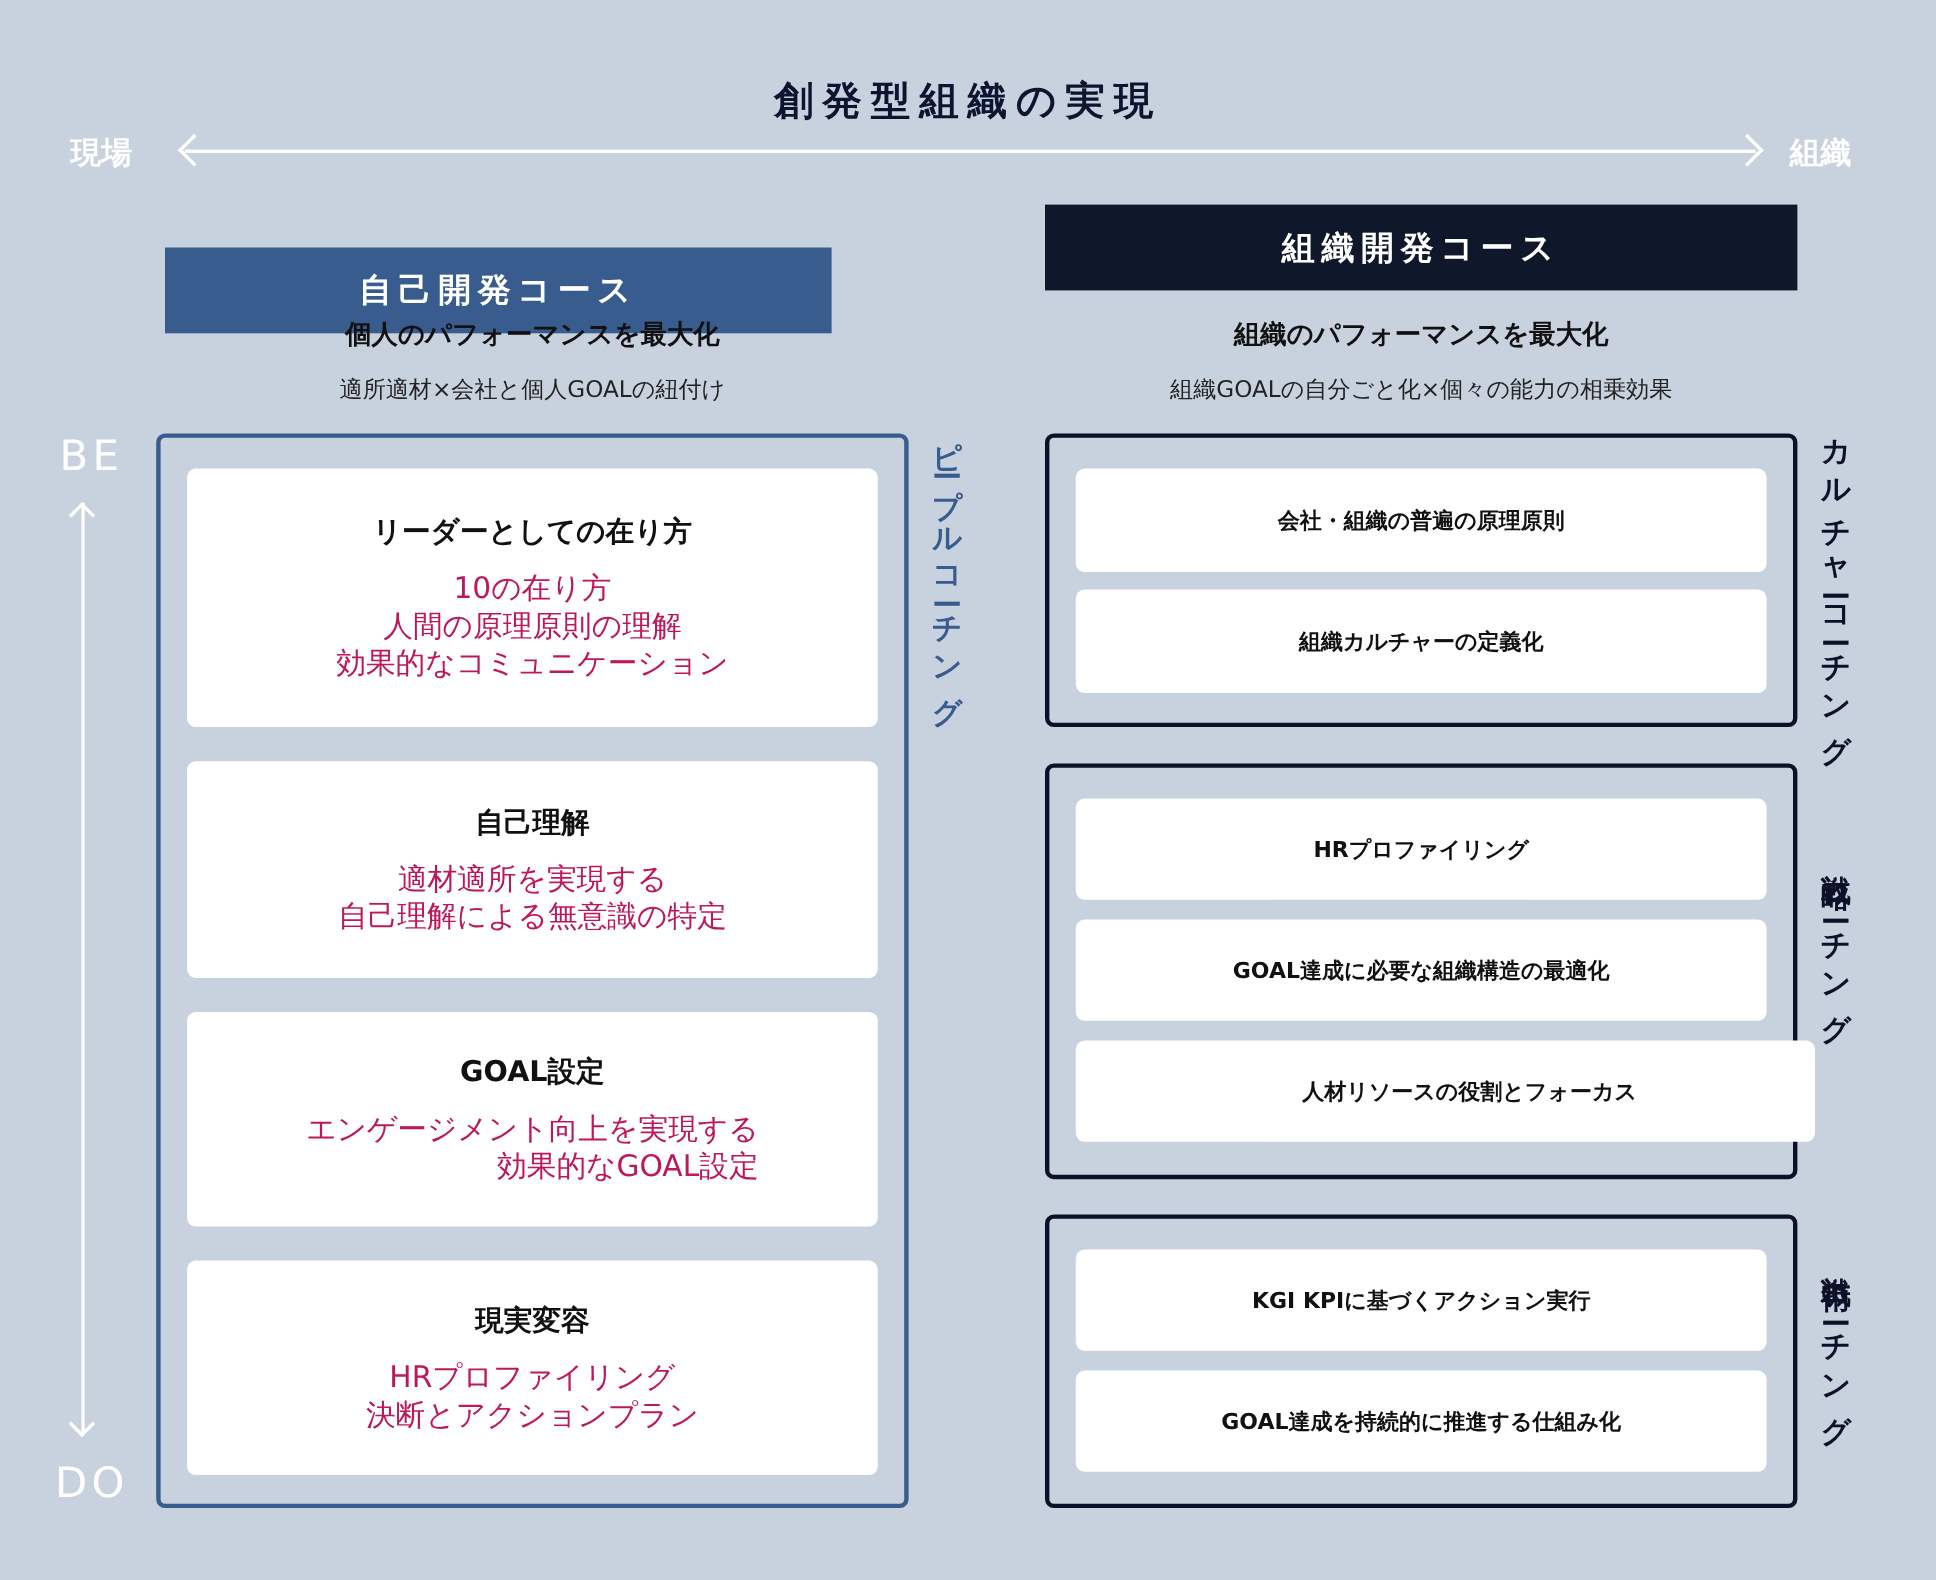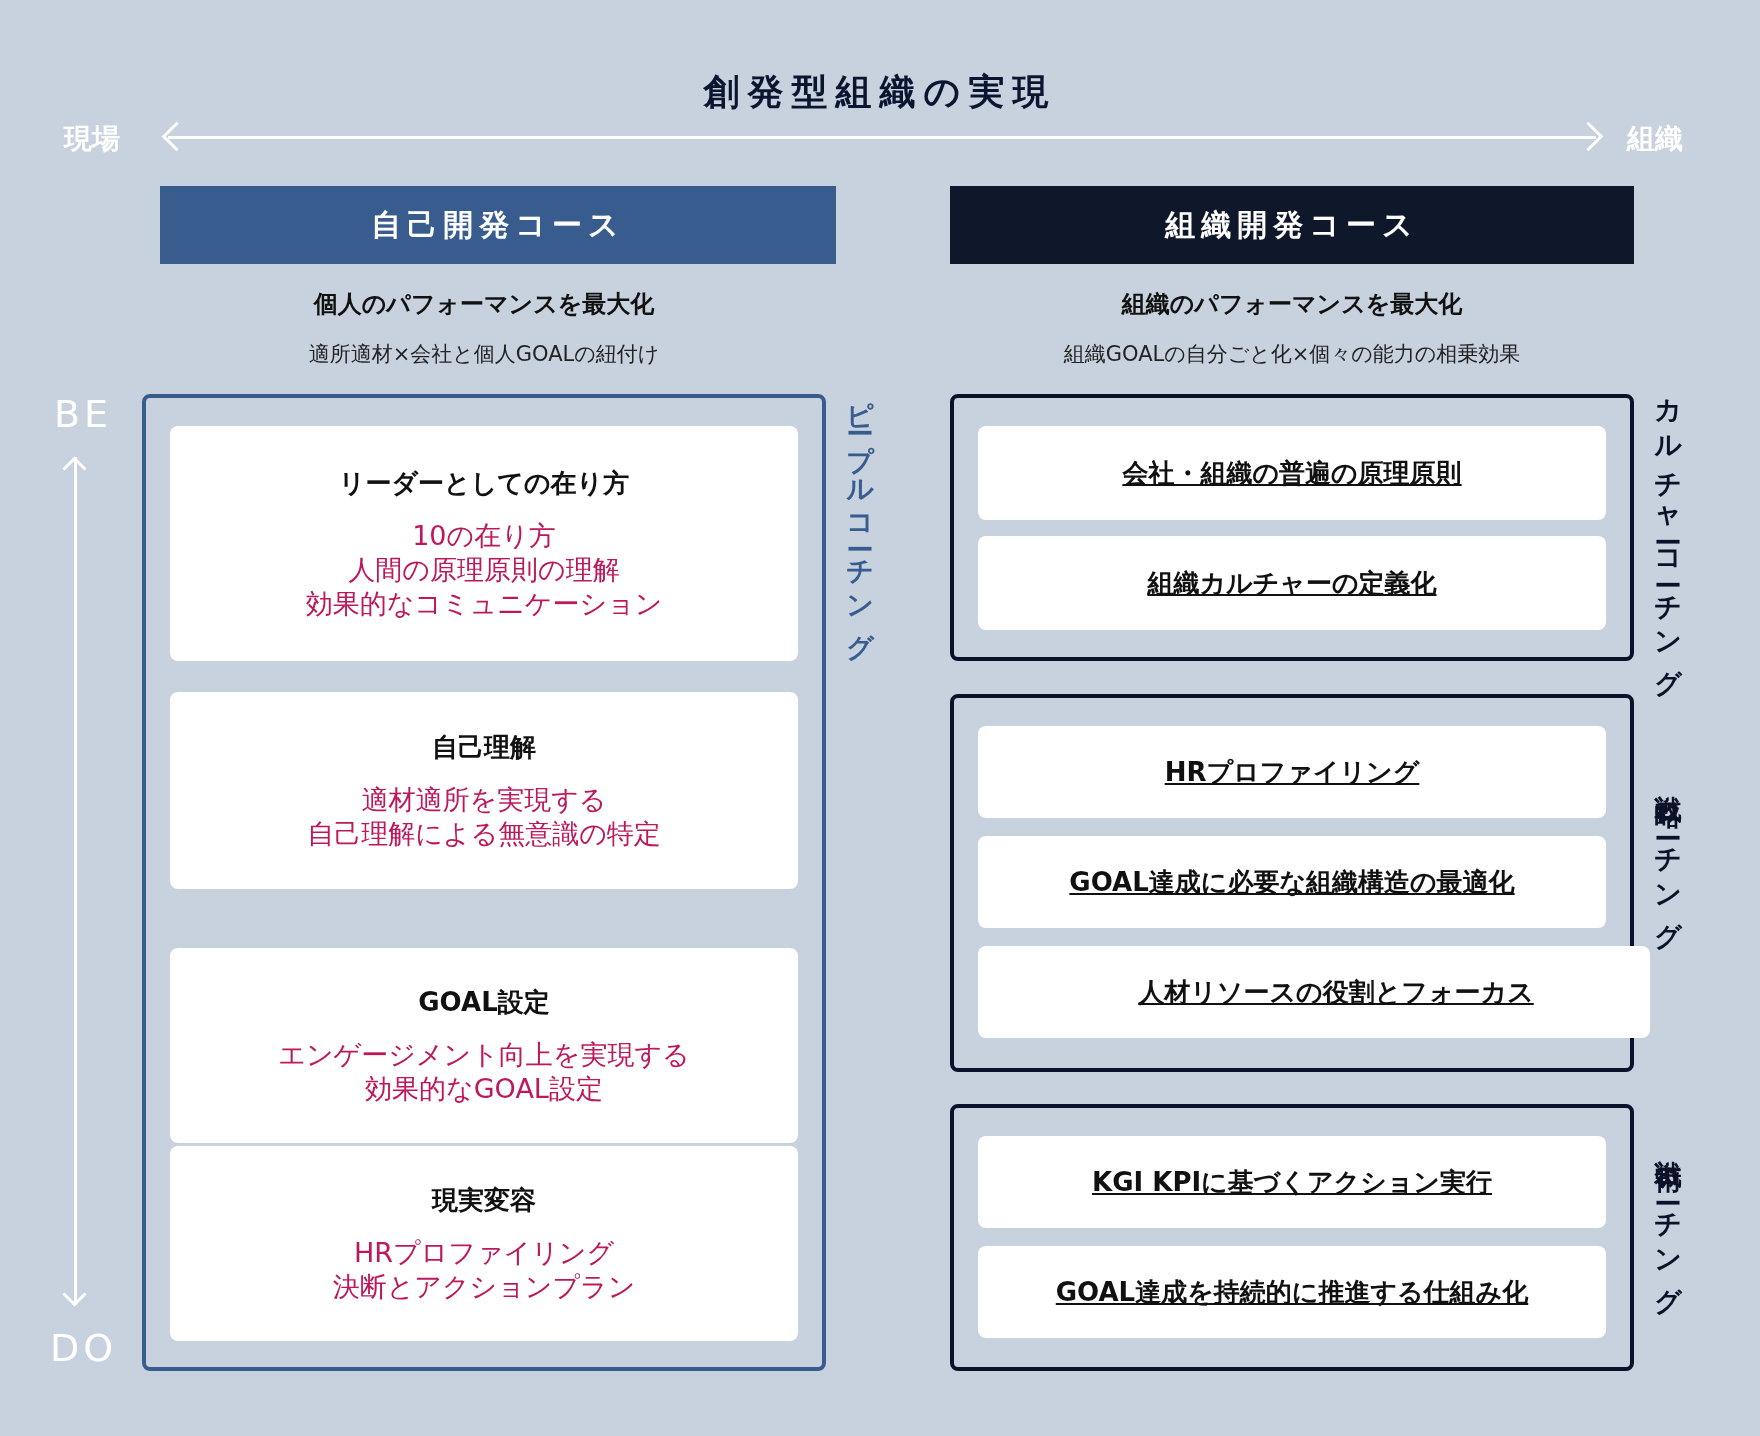--- a/index.html
+++ b/index.html
@@ -12,21 +12,21 @@
   .axis-label{top:120px;font-size:28px;font-weight:bold;color:#fff;}
   .chev{width:18px;height:18px;border-top:3px solid #fff;border-left:3px solid #fff;}
   .hdr{top:186px;height:78px;color:#fff;font-size:30px;font-weight:bold;letter-spacing:6px;
        display:flex;align-items:center;justify-content:center;}
   .sub{font-size:24px;font-weight:bold;text-align:center;color:#111;}
   .desc{font-size:21px;text-align:center;color:#222;}
   .box{border:4px solid;border-radius:8px;box-sizing:border-box;}
   .card{background:#fff;border-radius:8px;display:flex;flex-direction:column;align-items:center;justify-content:center;text-align:center;}
   .card-title{font-size:26px;font-weight:bold;color:#111;}
   .card-lines{margin-top:18px;font-size:27px;line-height:34px;color:#be185d;}
-  .rcard-title{font-size:26px;font-weight:bold;color:#111;text-decoration:underline;}
+  .rcard-title{font-size:20px;font-weight:bold;color:#111;}
   .vlabel{writing-mode:vertical-rl;font-size:27px;font-weight:bold;letter-spacing:6px;}
   .be-do{font-size:38px;color:#fff;letter-spacing:4px;}
   .vline{left:74px;width:3px;background:#fff;}
 </style>
 </head>
 <body>
 
 <div class="abs title">創発型組織の実現</div>
 
 <div class="abs axis-label" style="left:64px;">現場</div>
@@ -34,21 +34,21 @@
 <div class="abs chev" style="left:166px;top:126px;transform:rotate(-45deg);"></div>
 <div class="abs chev" style="left:1578px;top:126px;transform:rotate(135deg);"></div>
 <div class="abs axis-label" style="left:1627px;">組織</div>
 
 <div class="abs be-do" style="left:54px;top:392px;">BE</div>
 <div class="abs vline" style="top:457px;height:846px;"></div>
 <div class="abs chev" style="left:66px;top:460px;width:14px;height:14px;transform:rotate(45deg);"></div>
 <div class="abs chev" style="left:66px;top:1286px;width:14px;height:14px;transform:rotate(-135deg);"></div>
 <div class="abs be-do" style="left:50px;top:1326px;">DO</div>
 
-<div class="abs hdr" style="left:160px;width:676px;background:#385c8e;">自己開発コース</div>
+<div class="abs hdr" style="left:150px;width:606px;background:#385c8e;margin-top:39px;">自己開発コース</div>
 <div class="abs sub" style="left:142px;width:684px;top:288px;">個人のパフォーマンスを最大化</div>
 <div class="abs desc" style="left:142px;width:684px;top:340px;text-align:center;">適所適材×会社と個人GOALの紐付け</div>
 
 <div class="abs box" style="left:142px;top:394px;width:684px;height:977px;border-color:#385c8e;"></div>
 <div class="abs vlabel" style="left:842px;top:382px;color:#385c8e;">ピープルコーチング</div>
 
 <div class="abs card" style="left:170px;top:426px;width:628px;height:235px;">
   <div class="card-title">リーダーとしての在り方</div>
   <div class="card-lines">
     <div>10の在り方</div>
@@ -56,21 +56,21 @@
     <div>効果的なコミュニケーション</div>
   </div>
 </div>
 <div class="abs card" style="left:170px;top:692px;width:628px;height:197px;">
   <div class="card-title">自己理解</div>
   <div class="card-lines">
     <div>適材適所を実現する</div>
     <div>自己理解による無意識の特定</div>
   </div>
 </div>
-<div class="abs card" style="left:170px;top:948px;width:628px;height:195px;">
+<div class="abs card" style="left:170px;top:920px;width:628px;height:195px;text-align:right;">
   <div class="card-title">GOAL設定</div>
   <div class="card-lines">
     <div>エンゲージメント向上を実現する</div>
     <div>効果的なGOAL設定</div>
   </div>
 </div>
 <div class="abs card" style="left:170px;top:1146px;width:628px;height:195px;">
   <div class="card-title">現実変容</div>
   <div class="card-lines">
     <div>HRプロファイリング</div>

